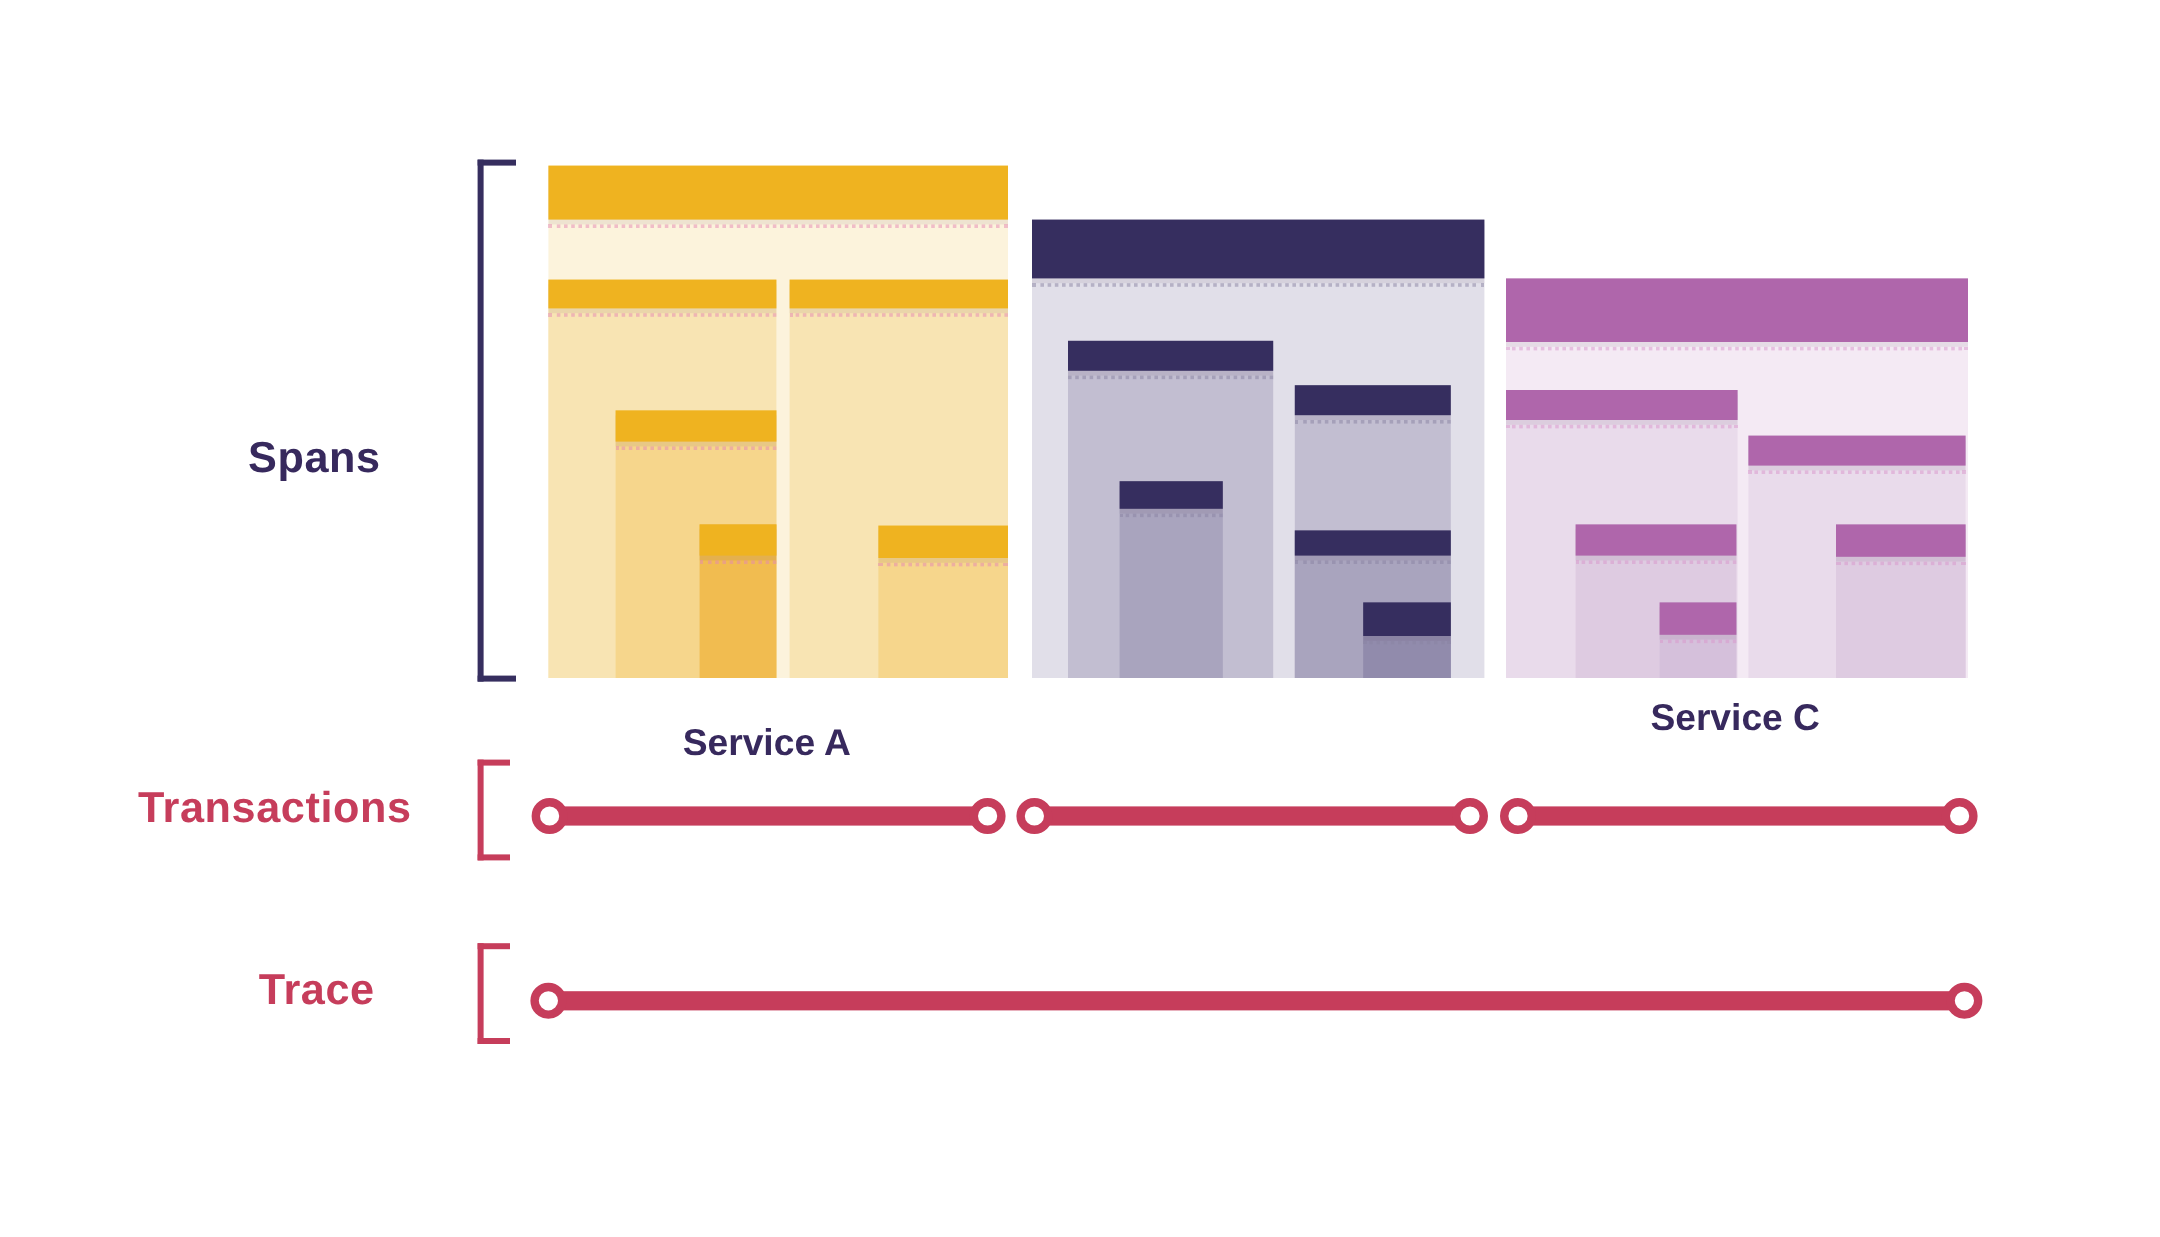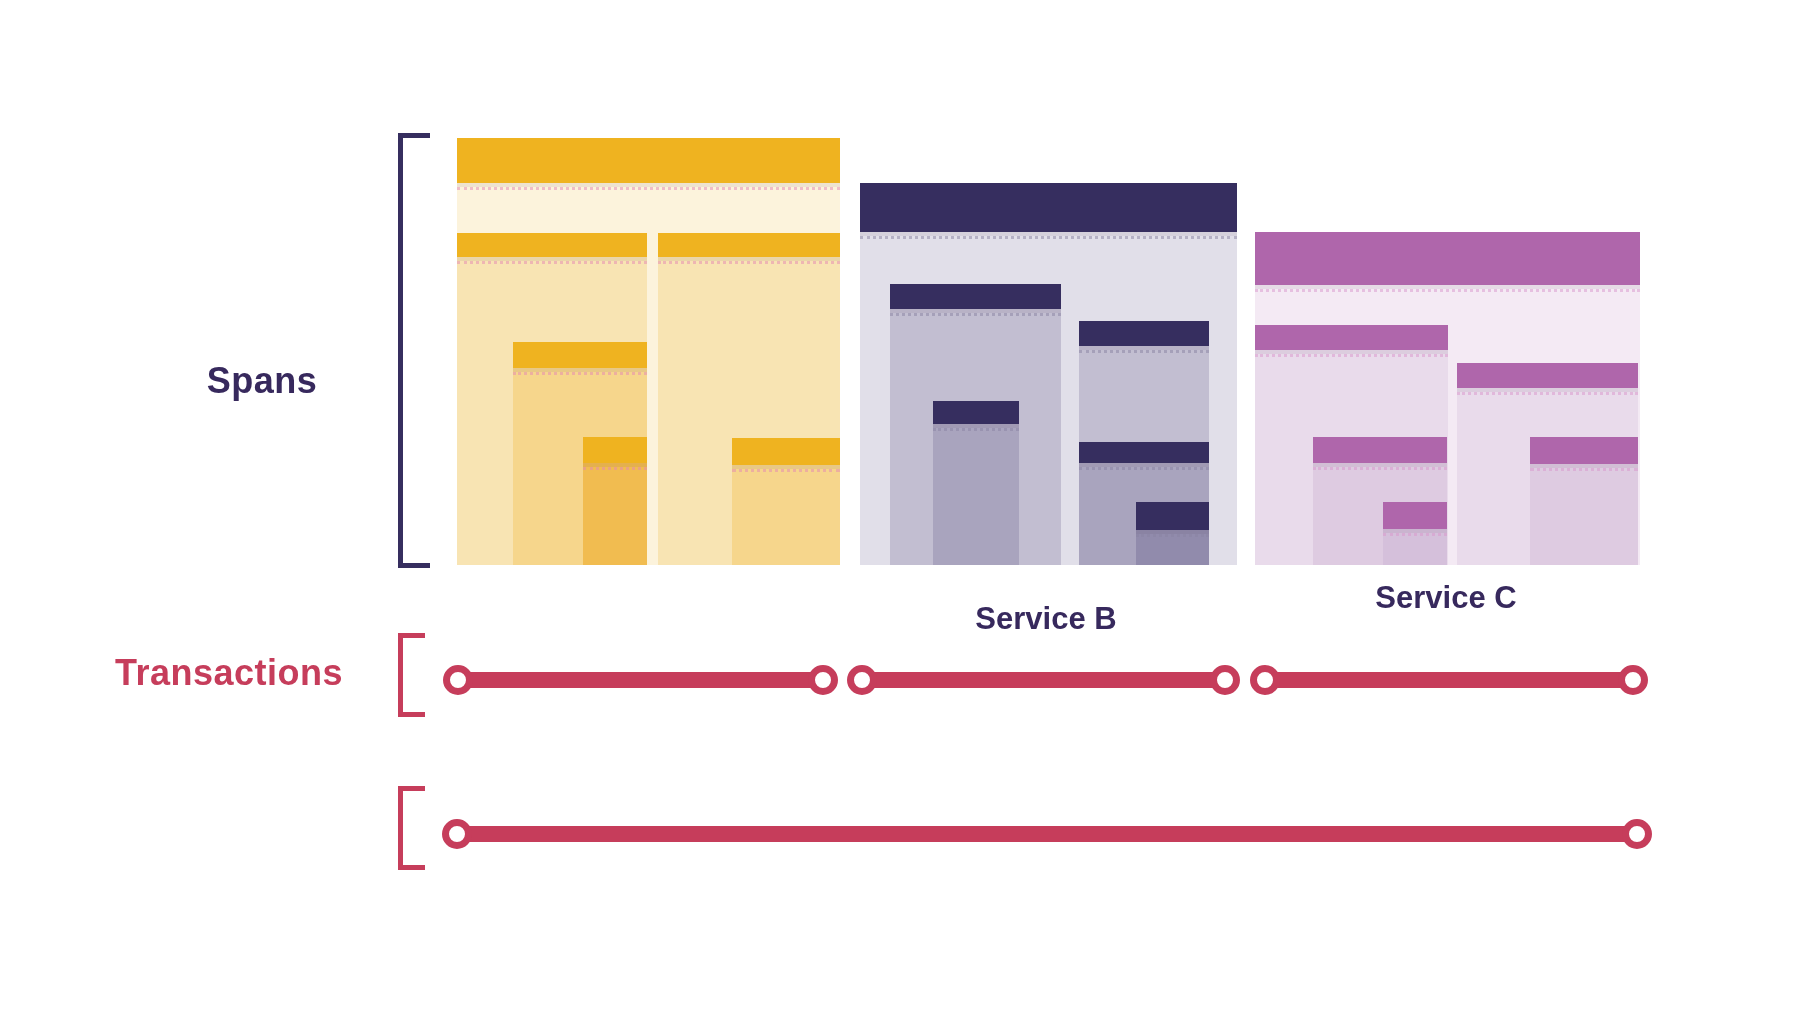--- a/index.html
+++ b/index.html
@@ -59,23 +59,24 @@
 </style>
 </head>
 <body>
 
 <div id="canvas">
 
   <div id="spans-label" class="row-label">Spans</div>
 
   <div id="transactions-label" class="row-label">Transactions</div>
 
+  <div id="trace-label" class="row-label">Trace</div>
 
+  <div id="svc-label-a" class="svc-label">Service A</div>
 
-  <div id="svc-label-b" class="svc-label">Service B</div>
 
   <div id="svc-label-c" class="svc-label">Service C</div>
 
   <div id="diagram-layer" class="abs">
       <div class="bracket" style="left: 398px; top: 133px; width: 32px; height: 435px; border-color: rgb(54, 46, 95);"></div>
       <div class="bracket" style="left: 398px; top: 633px; width: 27px; height: 84px; border-color: rgb(198, 61, 91);"></div>
       <div class="bracket" style="left: 398px; top: 786px; width: 27px; height: 84px; border-color: rgb(198, 61, 91);"></div>
       <div class="span-body" style="left: 457px; top: 138px; width: 383px; height: 427px; background: rgb(252, 243, 220);"></div>
       <div class="span-bar" style="left: 457px; top: 138px; width: 383px; height: 45px; background: rgb(239, 179, 32);"></div>
       <div class="stitch" style="left: 457px; top: 187px; width: 383px; border-top: 3px dotted rgb(229, 137, 180);"></div>

